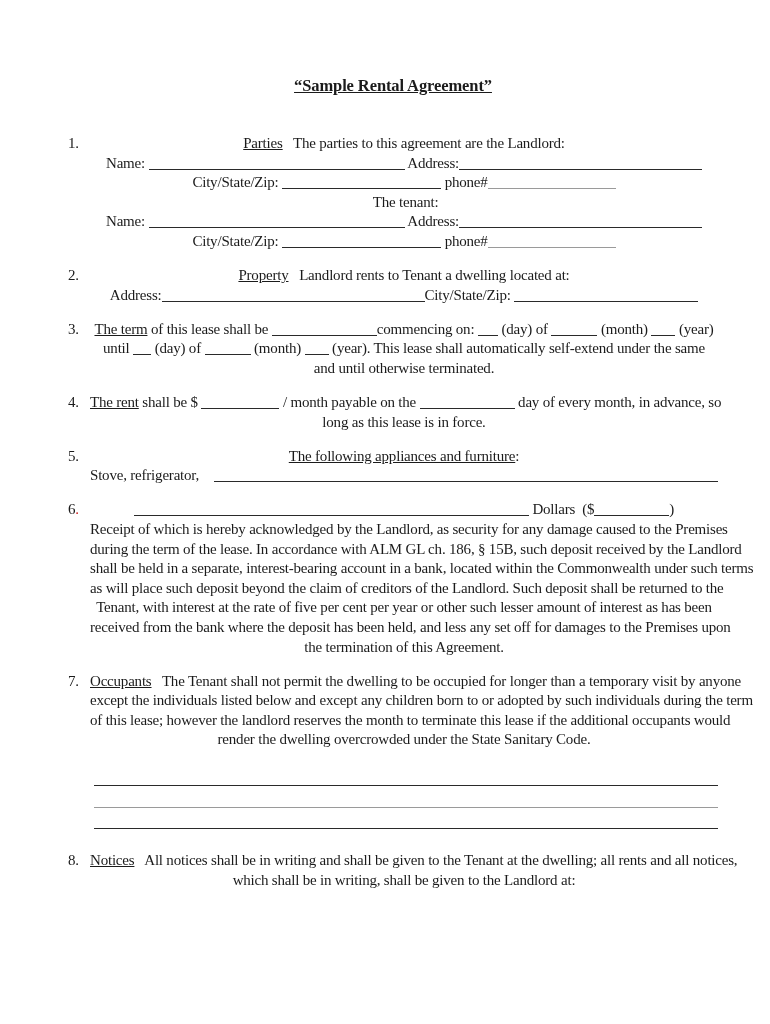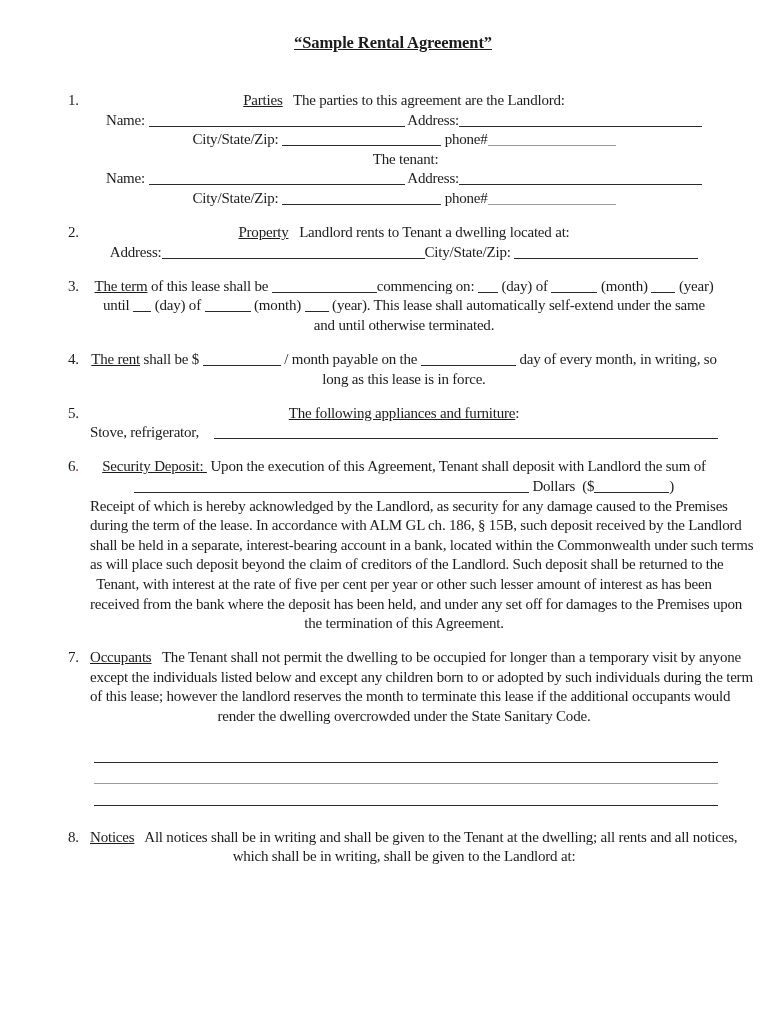--- a/index.html
+++ b/index.html
@@ -4,21 +4,21 @@
 <style>
   html,body{margin:0;padding:0;background:#ffffff;}
   .page{
     position:relative;
     width:770px;height:1024px;
     background:#fff;
     font-family:"Liberation Serif","DejaVu Serif",serif;
     color:#1b1b1b;
     overflow:hidden;
     box-sizing:border-box;
-    padding:33px 52px 0 68px;
+    padding:76px 52px 0 68px;
     font-size:15px;
     letter-spacing:-0.2px;
   }
   .title{
     text-align:center;
     font-weight:bold;
     font-size:16.5px;
     line-height:20px;
     text-decoration:underline;
     margin:0 0 38px 0;
@@ -72,42 +72,41 @@
         <div class="num">3.</div>
         <div class="content">
           <div class="line"><span class="useg">The term</span><span class="tseg"> of this lease shall be </span><span class="blank" style="width: 105px;"></span><span class="tseg">commencing on: </span><span class="blank" style="width: 20px;"></span><span class="tseg"> (day) of </span><span class="blank" style="width: 46px;"></span><span class="tseg"> (month) </span><span class="blank" style="width: 24px;"></span><span class="tseg"> (year)</span></div>
           <div class="line"><span class="tseg">until </span><span class="blank" style="width: 18px;"></span><span class="tseg"> (day) of </span><span class="blank" style="width: 46px;"></span><span class="tseg"> (month) </span><span class="blank" style="width: 24px;"></span><span class="tseg"> (year). This lease shall automatically self-extend under the same</span></div>
           <div class="line"><span class="tseg">and until otherwise terminated.</span></div>
         </div>
       </div>
       <div class="item">
         <div class="num">4.</div>
         <div class="content">
-          <div class="line"><span class="useg">The rent</span><span class="tseg"> shall be $ </span><span class="blank" style="width: 78px;"></span><span class="tseg"> / month payable on the </span><span class="blank" style="width: 95px;"></span><span class="tseg"> day of every month, in writing, so</span></div>
+          <div class="line"><span class="useg">The rent</span><span class="tseg"> shall be $ </span><span class="blank" style="width: 78px;"></span><span class="tseg"> / month payable on the </span><span class="blank" style="width: 95px;"></span><span class="tseg"> day of every month, in advance, so</span></div>
           <div class="line"><span class="tseg">long as this lease is in force.</span></div>
         </div>
       </div>
       <div class="item">
         <div class="num">5.</div>
         <div class="content">
           <div class="line"><span class="useg">The following appliances and furniture</span><span class="tseg">:</span></div>
           <div class="line flexline"><span class="tseg">Stove, refrigerator, </span><span class="blank fill"></span></div>
         </div>
       </div>
       <div class="item">
         <div class="num">6<span class="red-dot">.</span></div>
         <div class="content">
-          <div class="line"><span class="useg">Security Deposit: </span><span class="tseg"> Upon the execution of this Agreement, Tenant shall deposit with Landlord the sum of</span></div>
           <div class="line"><span class="blank" style="width: 395px;"></span><span class="tseg"> Dollars  ($</span><span class="blank" style="width: 75px;"></span><span class="tseg">)</span></div>
           <div class="line"><span class="tseg">Receipt of which is hereby acknowledged by the Landlord, as security for any damage caused to the Premises</span></div>
           <div class="line"><span class="tseg">during the term of the lease. In accordance with ALM GL ch. 186, § 15B, such deposit received by the Landlord</span></div>
           <div class="line"><span class="tseg">shall be held in a separate, interest-bearing account in a bank, located within the Commonwealth under such terms</span></div>
           <div class="line"><span class="tseg">as will place such deposit beyond the claim of creditors of the Landlord. Such deposit shall be returned to the</span></div>
           <div class="line"><span class="tseg">Tenant, with interest at the rate of five per cent per year or other such lesser amount of interest as has been</span></div>
-          <div class="line"><span class="tseg">received from the bank where the deposit has been held, and under any set off for damages to the Premises upon</span></div>
+          <div class="line"><span class="tseg">received from the bank where the deposit has been held, and less any set off for damages to the Premises upon</span></div>
           <div class="line"><span class="tseg">the termination of this Agreement.</span></div>
         </div>
       </div>
       <div class="item">
         <div class="num">7.</div>
         <div class="content">
           <div class="line"><span class="useg">Occupants</span><span class="tseg">   The Tenant shall not permit the dwelling to be occupied for longer than a temporary visit by anyone</span></div>
           <div class="line"><span class="tseg">except the individuals listed below and except any children born to or adopted by such individuals during the term</span></div>
           <div class="line"><span class="tseg">of this lease; however the landlord reserves the month to terminate this lease if the additional occupants would</span></div>
           <div class="line"><span class="tseg">render the dwelling overcrowded under the State Sanitary Code.</span></div>

